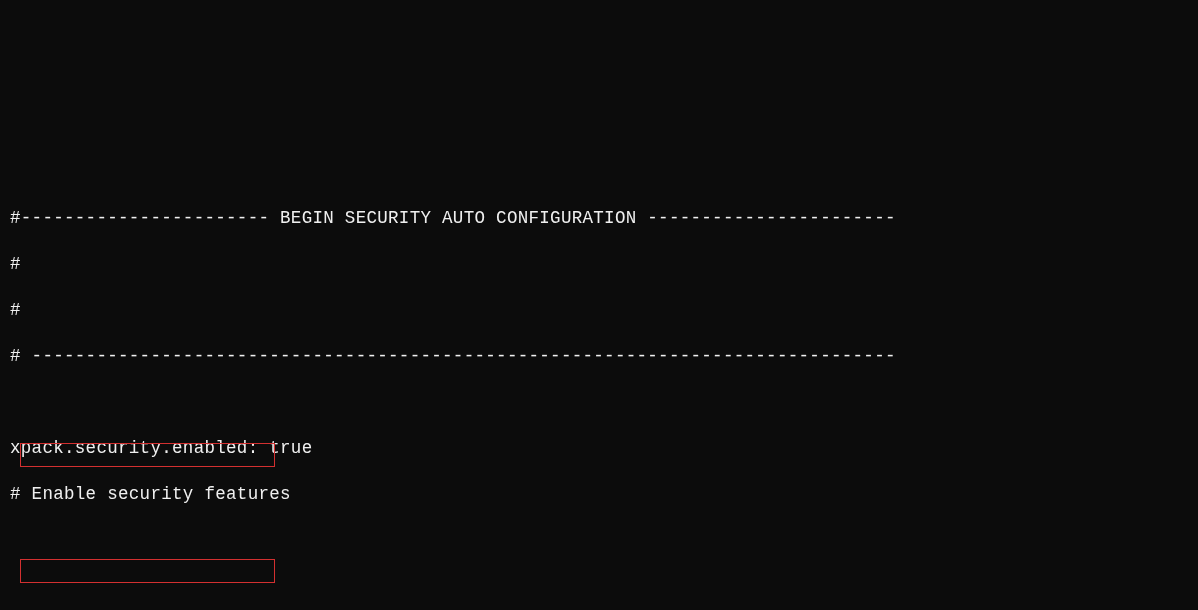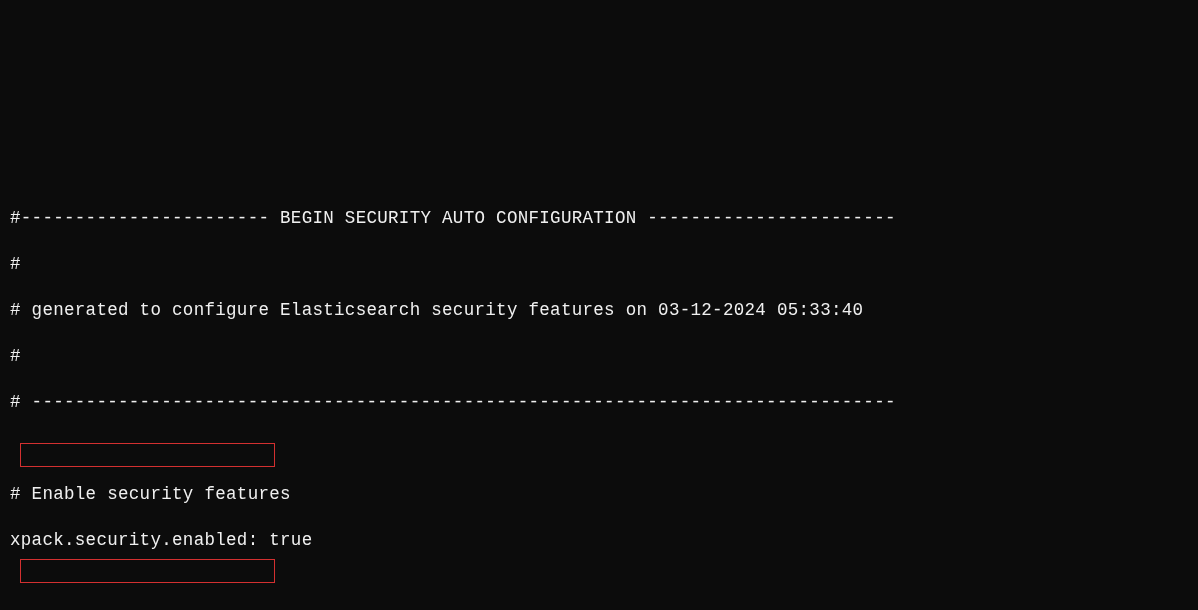--- a/index.html
+++ b/index.html
@@ -44,26 +44,25 @@
 </head>
 <body>
 
 
 
 <div class="terminal">
 <div class="line"></div>
 <div class="line"></div>
 <div class="line">#----------------------- BEGIN SECURITY AUTO CONFIGURATION -----------------------</div>
 <div class="line">#</div>
-<div class="line"># generated to configure Elasticsearch security features on 03-12-2024 05:33:40</div>
 <div class="line">#</div>
 <div class="line"># --------------------------------------------------------------------------------</div>
 <div class="line"></div>
+<div class="line">xpack.security.enabled: true</div>
 <div class="line"># Enable security features</div>
-<div class="line">xpack.security.enabled: true</div>
 
 
 
 
 
 
 
 
 
 

